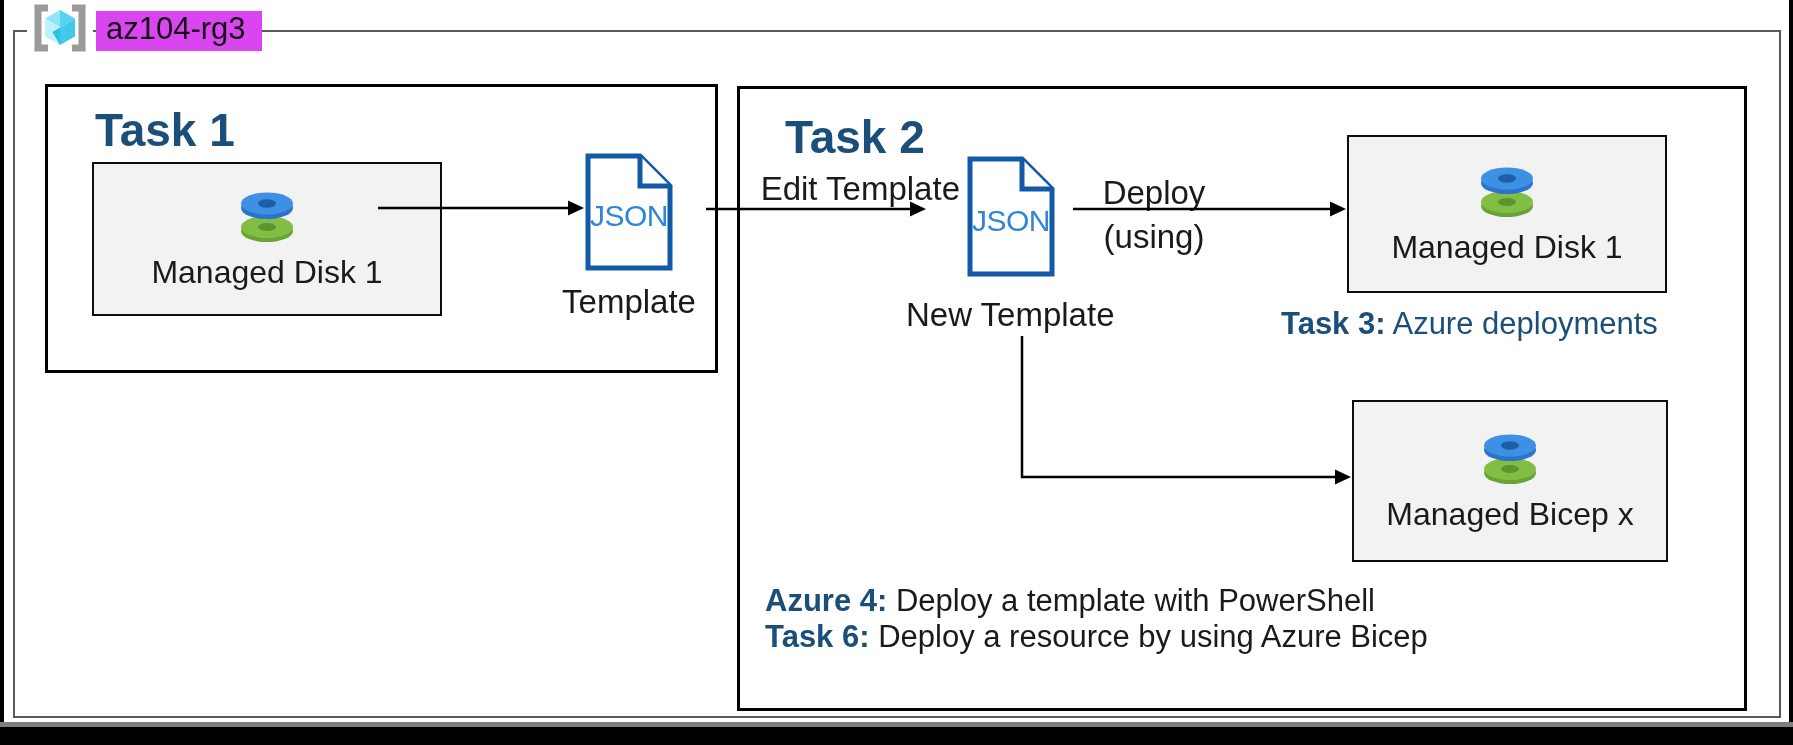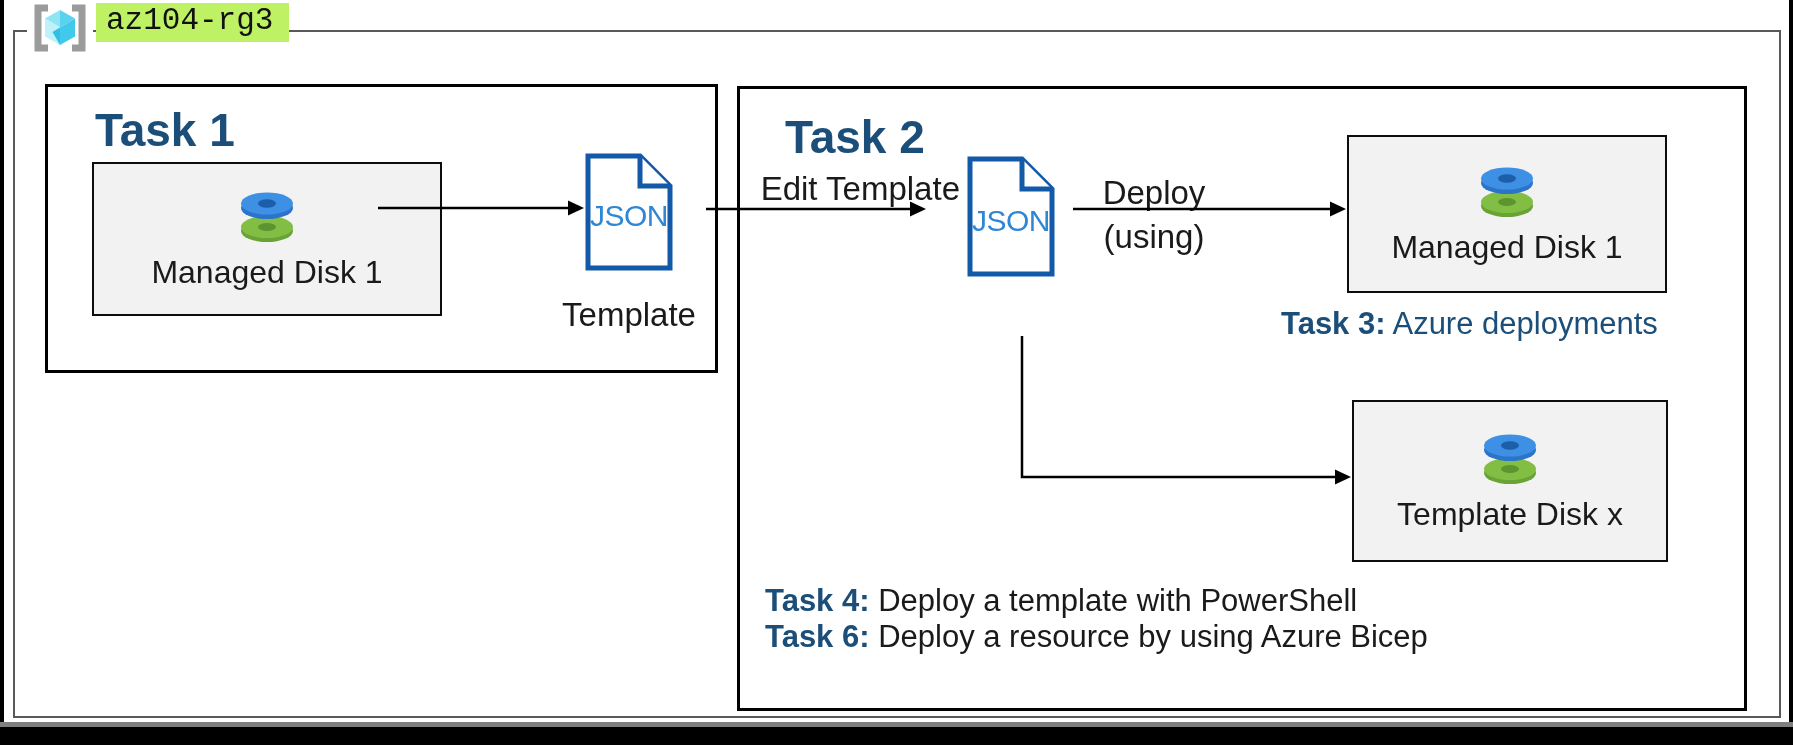--- a/index.html
+++ b/index.html
@@ -11,21 +11,21 @@
 
   
   .strip-left{left:0;top:0;width:4px;height:745px;background:#000;}
   .strip-right{left:1789px;top:0;width:4px;height:745px;background:#000;}
   .strip-bottom-gray{left:0;top:722px;width:1793px;height:5px;background:#7f7f7f;}
   .strip-bottom-black{left:0;top:727px;width:1793px;height:18px;background:#000;}
 
   
   .rg-border{left:13px;top:30px;width:1768px;height:688px;border:2px solid #595959;box-sizing:border-box;z-index:1;}
   .rg-icon-wrap{left:27px;top:2px;width:66px;height:52px;background:#fff;z-index:2;display:flex;align-items:center;justify-content:center;}
-  .rg-label{left:96px;top:3px;z-index:2;background:#bef264;padding:0 16px 4px 10px;font-size:31px;color:#111;font-family:Liberation Mono, monospace;}
+  .rg-label{left:96px;top:11px;z-index:2;background:#d946ef;padding:0 16px 4px 10px;font-size:31px;color:#111;}
 
   
   .task-box{border:3px solid #000;box-sizing:border-box;background:#fff;z-index:2;}
   .task1-box{left:45px;top:84px;width:673px;height:289px;}
   .task2-box{left:737px;top:86px;width:1010px;height:625px;}
   .task-title{z-index:4;font-size:46px;font-weight:bold;color:#1b4e79;}
 
   
   .disk-card{
     background:#f2f2f2;border:2px solid #0d0d0d;box-sizing:border-box;z-index:3;
@@ -34,21 +34,21 @@
   .disk-card-label{font-size:32px;color:#1a1a1a;white-space:nowrap;}
   .card-1{left:92px;top:162px;width:350px;height:154px;}
   .card-2{left:1347px;top:135px;width:320px;height:158px;}
   .card-x{left:1352px;top:400px;width:316px;height:162px;}
 
   
   .json-doc{z-index:4;}
   .doc-a{left:585px;top:153px;}
   .doc-b{left:967px;top:156px;}
   .doc-caption{z-index:4;font-size:33px;color:#1a1a1a;text-align:center;white-space:nowrap;}
-  .caption-a{left:529px;top:296px;width:200px;}
+  .caption-a{left:529px;top:283px;width:200px;}
   .caption-b{left:906px;top:296px;width:200px;}
 
   
   .flow-label{z-index:4;font-size:33px;color:#1a1a1a;text-align:center;white-space:nowrap;}
   .edit-label{left:740px;top:170px;width:220px;text-align:right;}
   .deploy-label{left:1074px;top:174px;width:160px;}
   .portal-label{left:1074px;top:218px;width:160px;}
 
   
   .task3-line{left:1281px;top:306px;z-index:4;font-size:31px;color:#1b4e79;white-space:nowrap;}
@@ -113,20 +113,21 @@
 
   <div class="abs flow-label edit-label">Edit Template</div>
 
   <div class="abs json-doc doc-b">
     <svg width="88" height="121" viewBox="0 0 88 121">
       <path d="M3 3 H55 L85 33 V118 H3 Z" fill="#fff" stroke="#1259a7" stroke-width="5" stroke-linejoin="miter"></path>
       <path d="M55 3 V33 H85" fill="#fff" stroke="#1259a7" stroke-width="5"></path>
       <text x="44" y="75" text-anchor="middle" font-size="30" fill="#2e86d4" font-family="Liberation Sans, sans-serif" letter-spacing="-0.5">JSON</text>
     </svg>
   </div>
+  <div class="abs doc-caption caption-b">New Template</div>
 
   <div class="abs flow-label deploy-label">Deploy</div>
   <div class="abs flow-label portal-label">(using)</div>
 
   <div class="abs disk-card card-2">
     <svg width="56" height="58" viewBox="0 0 56 58">
       <ellipse cx="28" cy="43" rx="26" ry="11" fill="#69a335"></ellipse>
       <ellipse cx="28" cy="39" rx="26" ry="11" fill="#82be44"></ellipse>
       <ellipse cx="28" cy="39" rx="9" ry="4" fill="#5c9430"></ellipse>
       <ellipse cx="28" cy="20" rx="26" ry="11" fill="#2c74c9"></ellipse>
@@ -140,25 +141,25 @@
 
   <div class="abs disk-card card-x">
     <svg width="56" height="58" viewBox="0 0 56 58">
       <ellipse cx="28" cy="43" rx="26" ry="11" fill="#69a335"></ellipse>
       <ellipse cx="28" cy="39" rx="26" ry="11" fill="#82be44"></ellipse>
       <ellipse cx="28" cy="39" rx="9" ry="4" fill="#5c9430"></ellipse>
       <ellipse cx="28" cy="20" rx="26" ry="11" fill="#2c74c9"></ellipse>
       <ellipse cx="28" cy="15.5" rx="26" ry="11" fill="#3e90e4"></ellipse>
       <ellipse cx="28" cy="15.5" rx="9" ry="4.2" fill="#1c5fa8"></ellipse>
     </svg>
-    <div class="disk-card-label">Template Disk x</div>
+    <div class="disk-card-label">Managed Bicep x</div>
   </div>
 
   <div class="abs tasks-list">
-    <div><span class="t-label">Task 4:</span><span> Deploy a template with PowerShell</span></div>
+    <div><span class="t-label">Azure 4:</span><span> Deploy a template with PowerShell</span></div>
     <div><span class="t-label">Task 6:</span><span> Deploy a resource by using Azure Bicep</span></div>
   </div>
 
   <svg class="abs connectors" width="1793" height="745" viewBox="0 0 1793 745">
     <g stroke="#000" stroke-width="2.5" fill="none">
       <path d="M378 208 H569"></path>
       <path d="M706 209 H911"></path>
       <path d="M1073 209 H1331"></path>
       <path d="M1022 336 V477 H1336"></path>
     </g>

